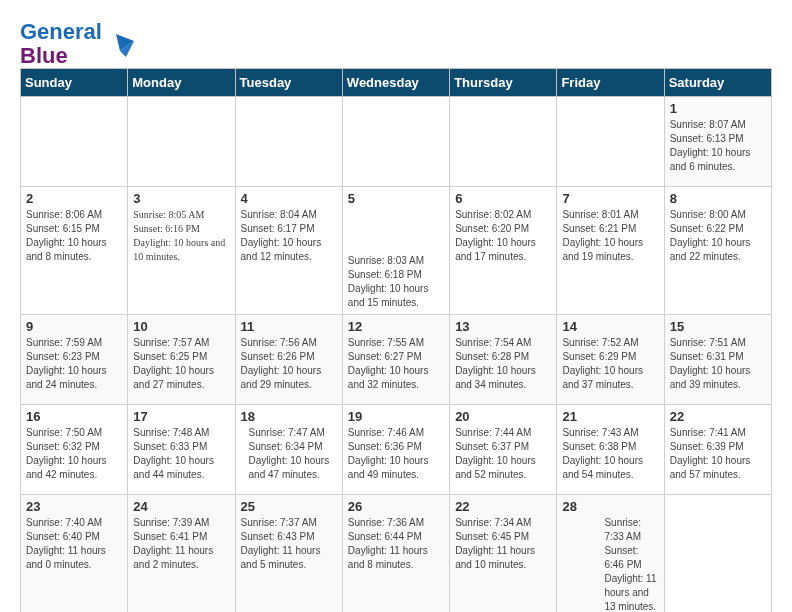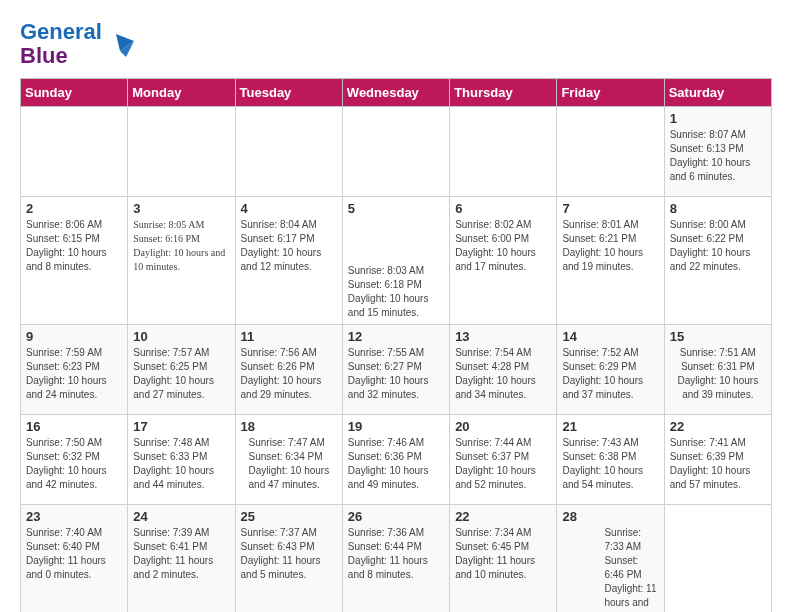--- a/index.html
+++ b/index.html
@@ -7,21 +7,20 @@
       font-family: Arial, sans-serif;
       background: #fff;
       width: 792px;
       min-height: 612px;
       padding: 20px;
     }
     .header {
       display: flex;
       justify-content: space-between;
       align-items: flex-start;
-      margin-bottom: 10px;
     }
     .logo {
       display: flex;
       align-items: center;
     }
     .logo-text {
       font-size: 22px;
       font-weight: bold;
       color: #333;
       line-height: 1.1;
@@ -45,21 +44,21 @@
     .calendar-subtitle {
       font-size: 16px;
       color: #555;
     }
     table {
       width: 100%;
       border-collapse: collapse;
       table-layout: fixed;
     }
     thead tr th {
-      background-color: #be185d;
+      background-color: #0c4a6e;
       color: #fff;
       padding: 6px 4px;
       font-size: 13px;
       font-weight: bold;
       text-align: left;
       border: 1px solid #c0c0c0;
     }
     tbody tr td {
       vertical-align: top;
       border: 1px solid #d0d0d0;
@@ -159,21 +158,21 @@
         </td>
         <td>
           <span class="day-num">5</span>
           <div class="day-info" style="white-space: pre-line; margin-top: 48px;">Sunrise: 8:03 AM
 Sunset: 6:18 PM
 Daylight: 10 hours and 15 minutes.</div>
         </td>
         <td>
           <span class="day-num">6</span>
           <div class="day-info" style="white-space: pre-line;">Sunrise: 8:02 AM
-Sunset: 6:00 PM
+Sunset: 6:20 PM
 Daylight: 10 hours and 17 minutes.</div>
         </td>
         <td>
           <span class="day-num">7</span>
           <div class="day-info" style="white-space: pre-line;">Sunrise: 8:01 AM
 Sunset: 6:21 PM
 Daylight: 10 hours and 19 minutes.</div>
         </td>
         <td>
           <span class="day-num">8</span>
@@ -203,32 +202,32 @@
         </td>
         <td>
           <span class="day-num">12</span>
           <div class="day-info" style="white-space: pre-line;">Sunrise: 7:55 AM
 Sunset: 6:27 PM
 Daylight: 10 hours and 32 minutes.</div>
         </td>
         <td>
           <span class="day-num">13</span>
           <div class="day-info" style="white-space: pre-line;">Sunrise: 7:54 AM
-Sunset: 4:28 PM
+Sunset: 6:28 PM
 Daylight: 10 hours and 34 minutes.</div>
         </td>
         <td>
           <span class="day-num">14</span>
           <div class="day-info" style="white-space: pre-line;">Sunrise: 7:52 AM
 Sunset: 6:29 PM
 Daylight: 10 hours and 37 minutes.</div>
         </td>
         <td>
           <span class="day-num">15</span>
-          <div class="day-info" style="white-space: pre-line; text-align: center;">Sunrise: 7:51 AM
+          <div class="day-info" style="white-space: pre-line;">Sunrise: 7:51 AM
 Sunset: 6:31 PM
 Daylight: 10 hours and 39 minutes.</div>
         </td>
       </tr>
       <tr>
         <td>
           <span class="day-num">16</span>
           <div class="day-info" style="white-space: pre-line;">Sunrise: 7:50 AM
 Sunset: 6:32 PM
 Daylight: 10 hours and 42 minutes.</div>

